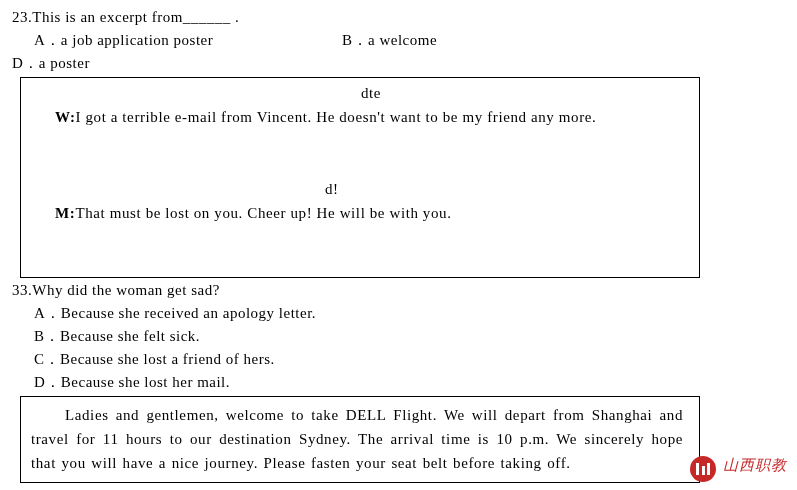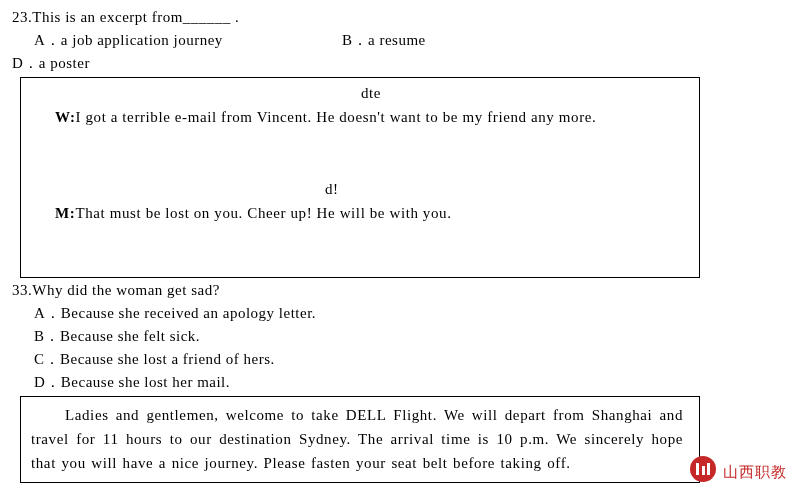--- a/index.html
+++ b/index.html
@@ -73,22 +73,23 @@
     position: absolute;
     white-space: pre;
   }
 
   
   .watermark {
     position: absolute;
     right: 10px;
     bottom: 8px;
     display: flex;
-    align-items: flex-end;
+    align-items: flex-start;
     gap: 7px;
+    font-style: italic;
   }
   .wm-logo {
     width: 26px;
     height: 26px;
     border-radius: 50%;
     background: #c62828;
     position: relative;
   }
   .wm-logo:before {
     content: "";
@@ -107,22 +108,22 @@
     letter-spacing: 1px;
   }
 </style>
 </head>
 <body>
 
 <div class="page">
 
   <div class="q-line">23.This is an excerpt from______ .</div>
   <div class="opts-row">
-    <div class="opt-a">A．a job application journey</div>
-    <div class="opt-b">B．a resume</div>
+    <div class="opt-a">A．a job application poster</div>
+    <div class="opt-b">B．a welcome</div>
   </div>
   <div class="opts-row">
     <div class="opt-b">D．a poster</div>
   </div>
 
   <div class="box">
     <div class="line overlap">
       <span class="spk">W:</span><span>I got a terrible e-mail from Vincent. He doesn't want to be my friend any more.</span>
       <span class="ghost" style="left:332px; top:0;">dte</span>
     </div>

